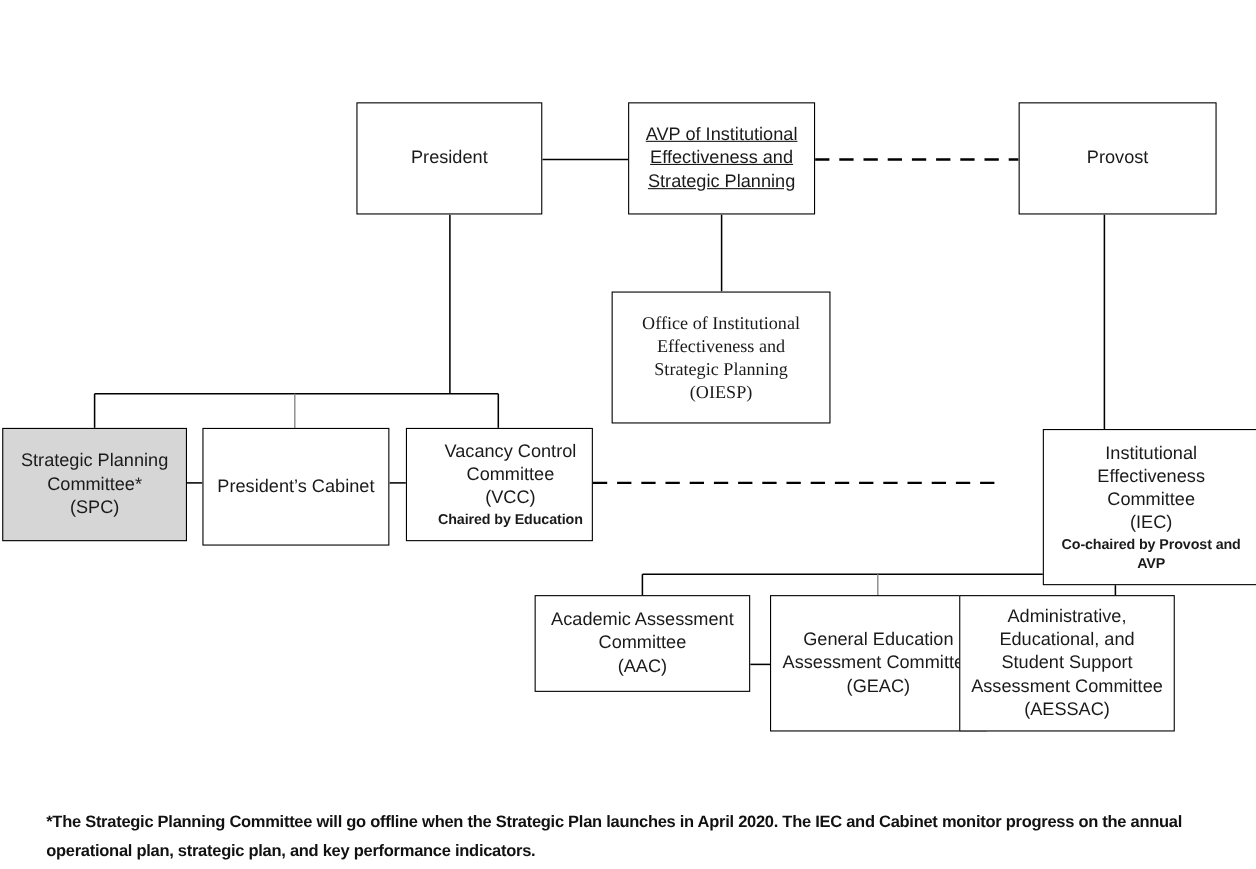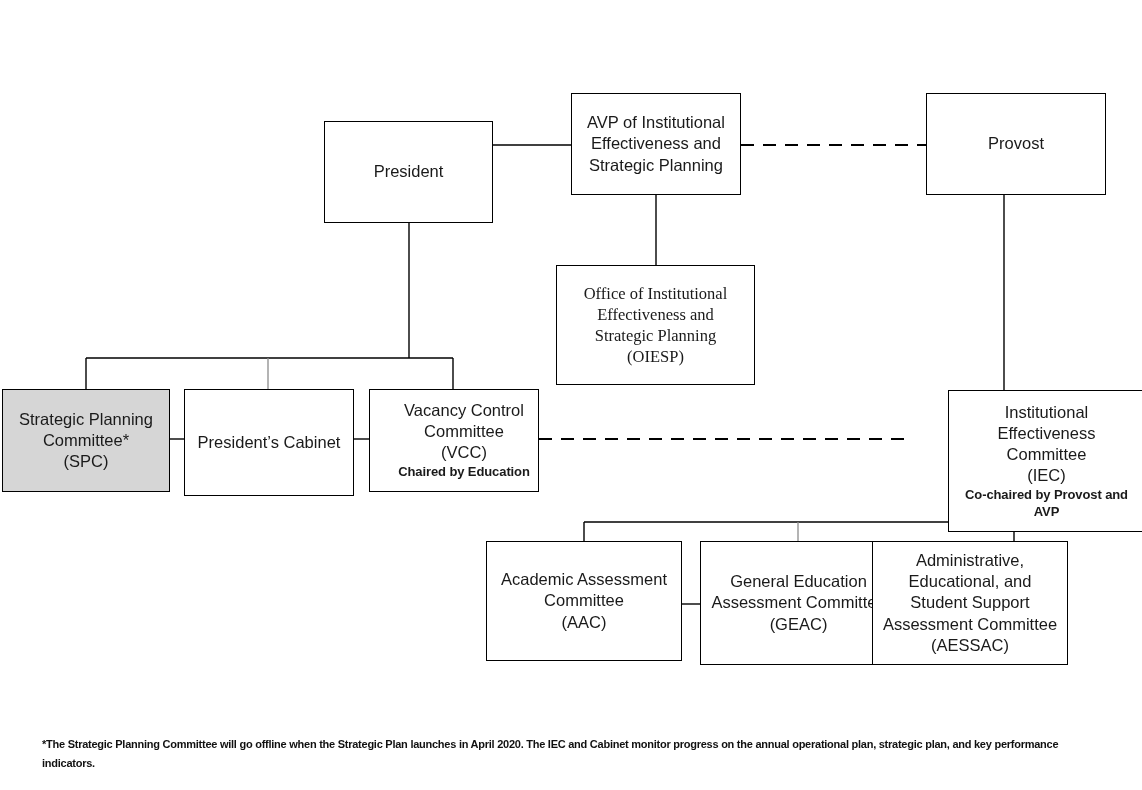--- a/index.html
+++ b/index.html
@@ -56,21 +56,21 @@
     margin-top: 1px;
   }
   .node .abbr {
     display: block;
   }
   #footnote {
     position: absolute;
     left: 42px;
     top: 735px;
     width: 1070px;
-    font-size: 11px;
+    font-size: 15px;
     font-weight: bold;
     line-height: 1.75;
     color: #111111;
     letter-spacing: -0.25px;
   }
 </style>
 </head>
 <body>
 
 <div id="chart-root">
@@ -109,25 +109,25 @@
       <line x1="268" y1="358" x2="268" y2="389"></line>
       <line x1="798" y1="522" x2="798" y2="541"></line>
     </g>
     <g stroke="#000000" stroke-width="2.1" fill="none" stroke-dasharray="13 9">
 
       <line x1="741" y1="145" x2="926" y2="145"></line>
       <line x1="539" y1="439" x2="906" y2="439"></line>
     </g>
   </svg>
 
-  <div class="node" style="left:324px; top:93px; width:169px; height:102px;margin-top:28px;">
+  <div class="node" style="left:324px; top:93px; width:169px; height:102px;">
     <span class="line">President</span>
   </div>
 
-  <div class="node" style="left:571px; top:93px; width:170px; height:102px;">
+  <div class="node" style="left:571px; top:93px; width:170px; height:102px;text-decoration:underline;">
     <span class="line">AVP of Institutional</span>
     <span class="line">Effectiveness and</span>
     <span class="line">Strategic Planning</span>
   </div>
 
   <div class="node" style="left:926px; top:93px; width:180px; height:102px;">
     <span class="line">Provost</span>
   </div>
 
   <div class="node" style="left:556px; top:265px; width:199px; height:120px;font-family:Liberation Serif, serif;">
@@ -155,21 +155,21 @@
   </div>
 
   <div class="node" style="left:948px; top:390px; width:197px; height:142px;">
     <span class="line">Institutional</span>
     <span class="line">Effectiveness</span>
     <span class="line">Committee</span>
     <span class="abbr">(IEC)</span>
     <span class="sub">Co-chaired by Provost and AVP</span>
   </div>
 
-  <div class="node" style="left:486px; top:541px; width:196px; height:120px;">
+  <div class="node" style="left:486px; top:541px; width:196px; height:88px;">
     <span class="line">Academic Assessment</span>
     <span class="line">Committee</span>
     <span class="abbr">(AAC)</span>
   </div>
 
   <div class="node" style="left:700px; top:541px; width:197px; height:124px;">
     <span class="line">General Education</span>
     <span class="line">Assessment Committee</span>
     <span class="abbr">(GEAC)</span>
   </div>

